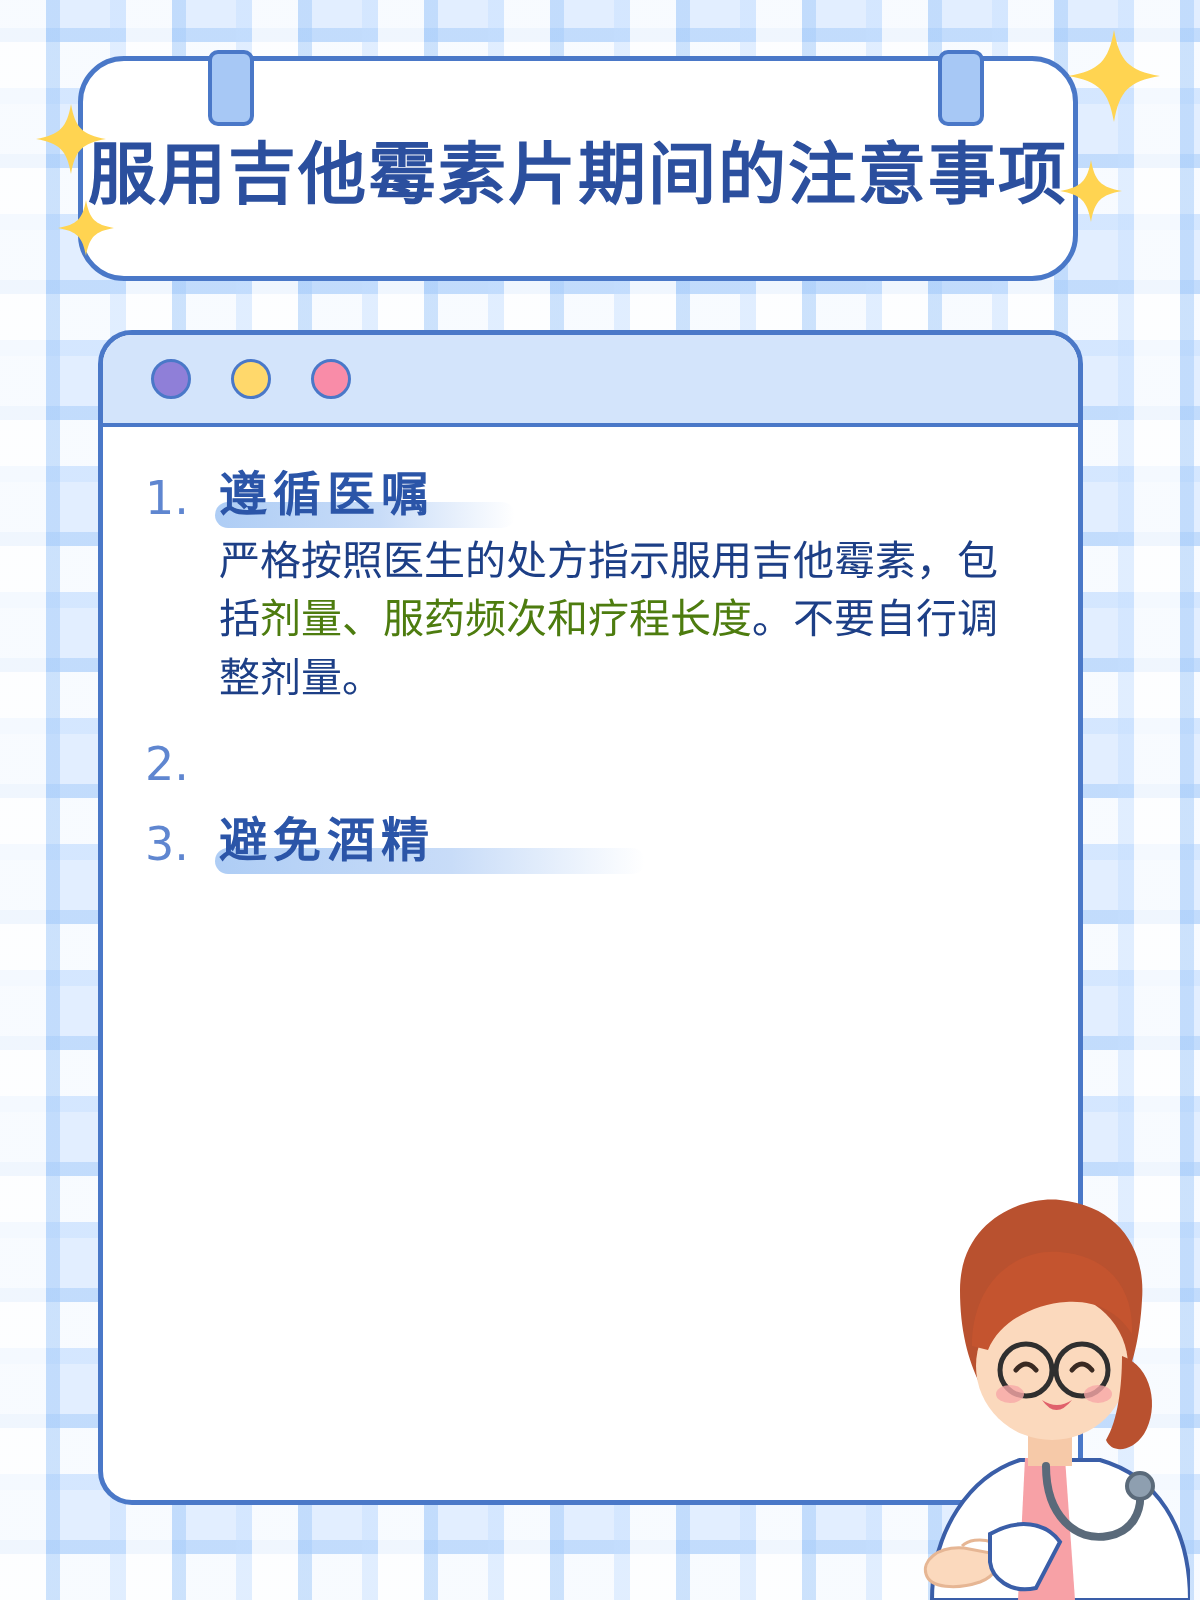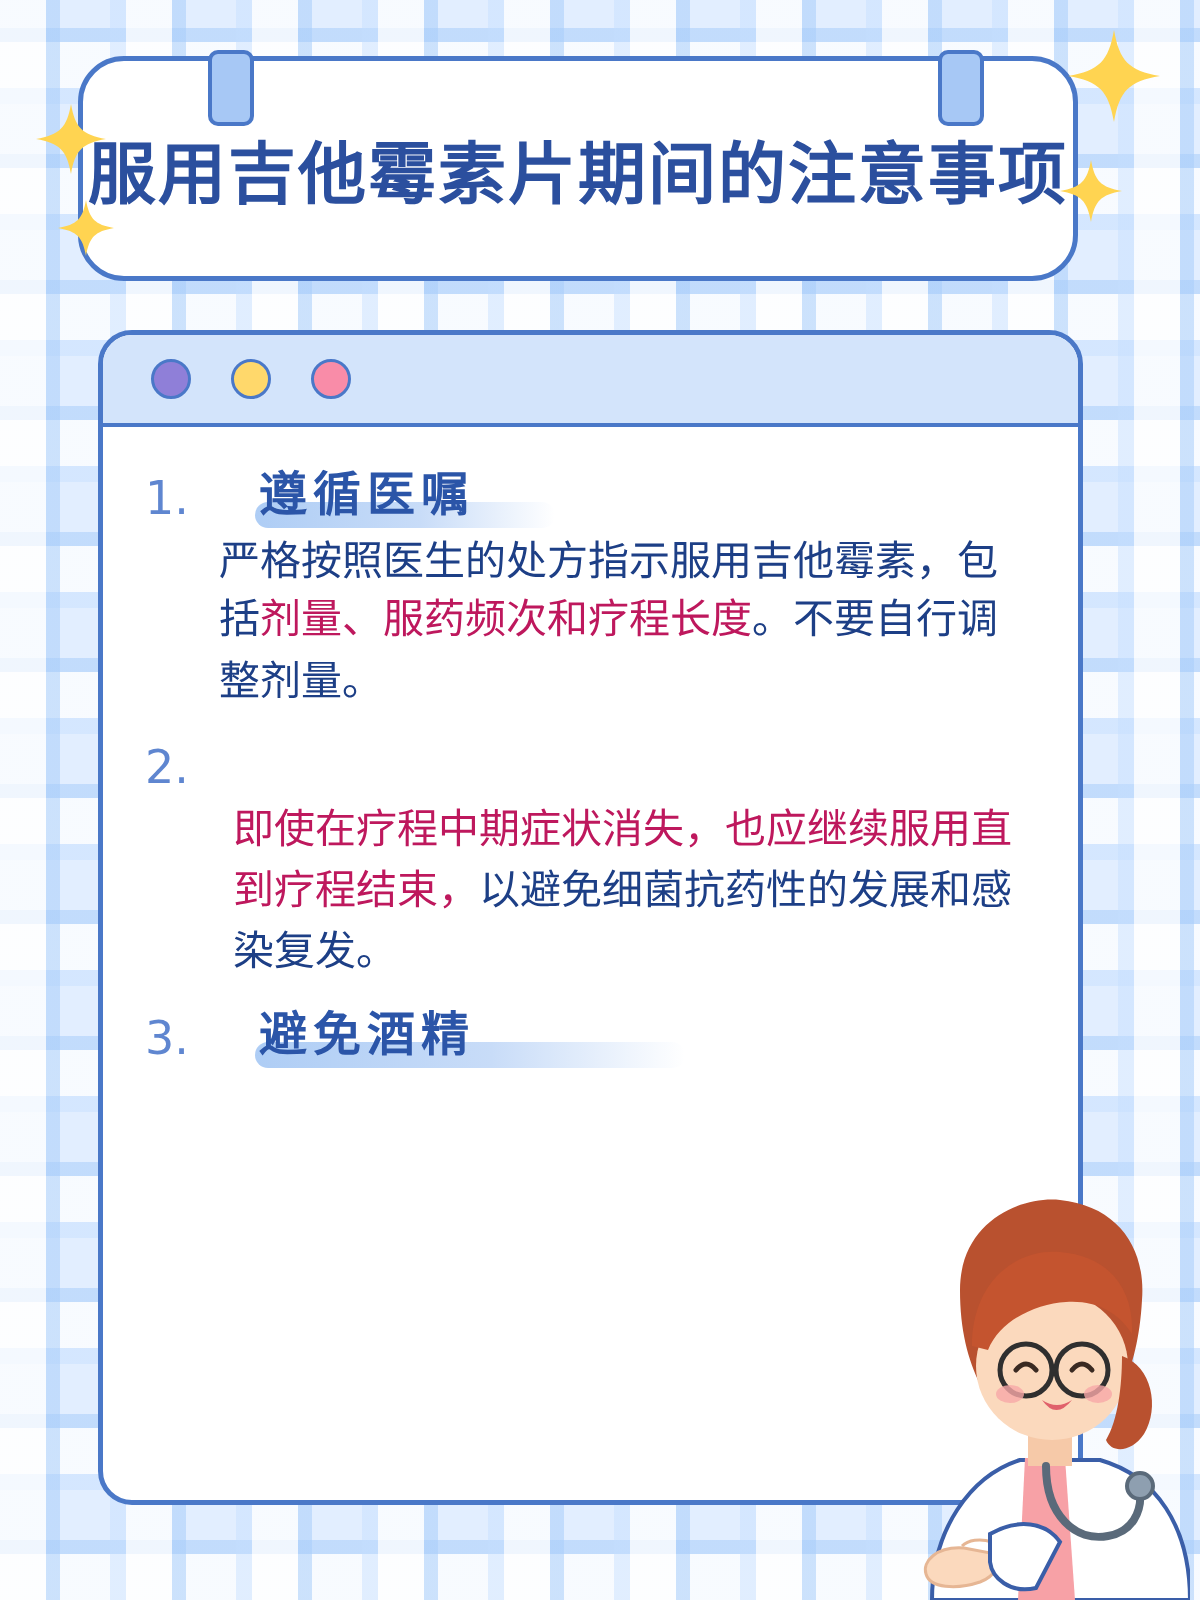--- a/index.html
+++ b/index.html
@@ -130,21 +130,20 @@
     color: #5f86d0;
     font-weight: normal;
     line-height: 1;
     padding-top: 8px;
     width: 74px;
     flex: none;
   }
   .sec-title-wrap {
     position: relative;
     display: inline-block;
-    margin-left: 40px;
   }
   .sec-title {
     position: relative;
     font-family: "DejaVu Sans", "Liberation Sans", sans-serif;
     font-size: 48px;
     font-weight: bold;
     color: #2b55a8;
     letter-spacing: 6px;
     line-height: 1.15;
     z-index: 2;
@@ -163,21 +162,21 @@
   .hl.w3 { width: 430px; }
 
   .sec-body {
     margin-left: 74px;
     font-family: "DejaVu Serif", "Liberation Serif", serif;
     font-size: 41px;
     line-height: 1.42;
     color: #1d3f86;
     letter-spacing: 0px;
   }
-  .sec-body .em { color: #be185d; font-family: Liberation Mono, monospace; }
+  .sec-body .em { color: #4d7c0f; }
   .narrow { max-width: 620px; }
 
   
   .doctor {
     position: absolute;
     right: 10px;
     bottom: 0;
     width: 330px;
     height: 430px;
     z-index: 6;
@@ -228,23 +227,20 @@
       </div>
       <div class="sec-body">
         <span>严格按照医生的处方指示服用吉他霉素，包括</span><span class="em">剂量、服药频次和疗程长度</span><span>。不要自行调整剂量。</span>
       </div>
     </div>
 
     <div class="section">
       <div class="sec-head">
         <div class="sec-num">2.</div>
       </div>
-      <div class="sec-body" style="padding-left:14px;">
-        <span class="em">即使在疗程中期症状消失，也应继续服用直到疗程结束，</span><span>以避免细菌抗药性的发展和感染复发。</span>
-      </div>
     </div>
 
     <div class="section">
       <div class="sec-head">
         <div class="sec-num">3.</div>
         <div class="sec-title-wrap">
           <div class="hl w3"></div>
           <div class="sec-title">避免酒精</div>
         </div>
       </div>

